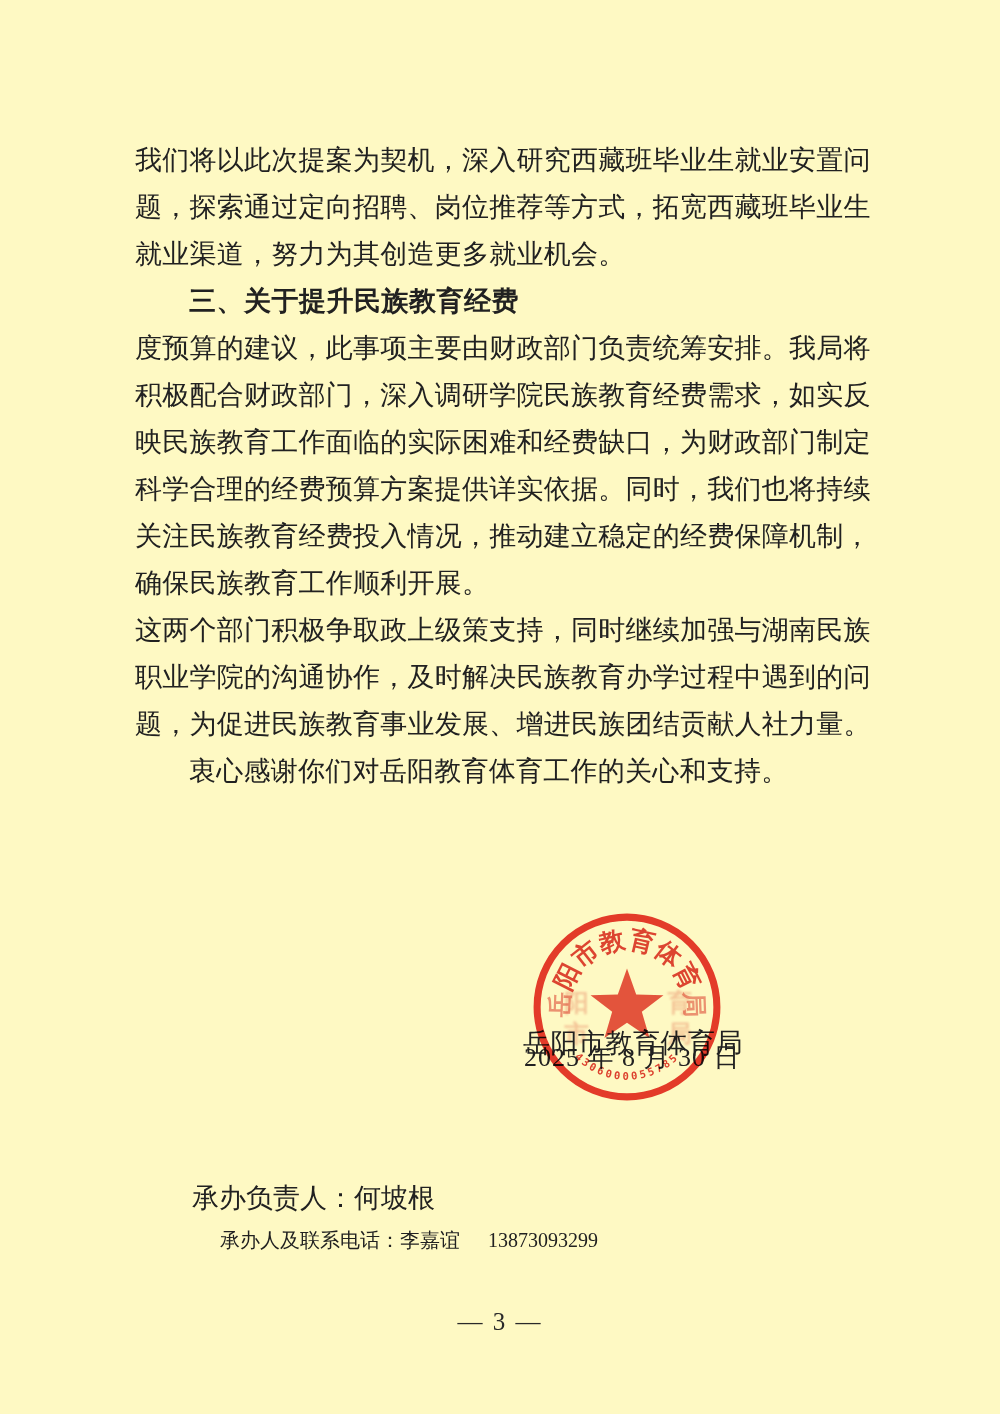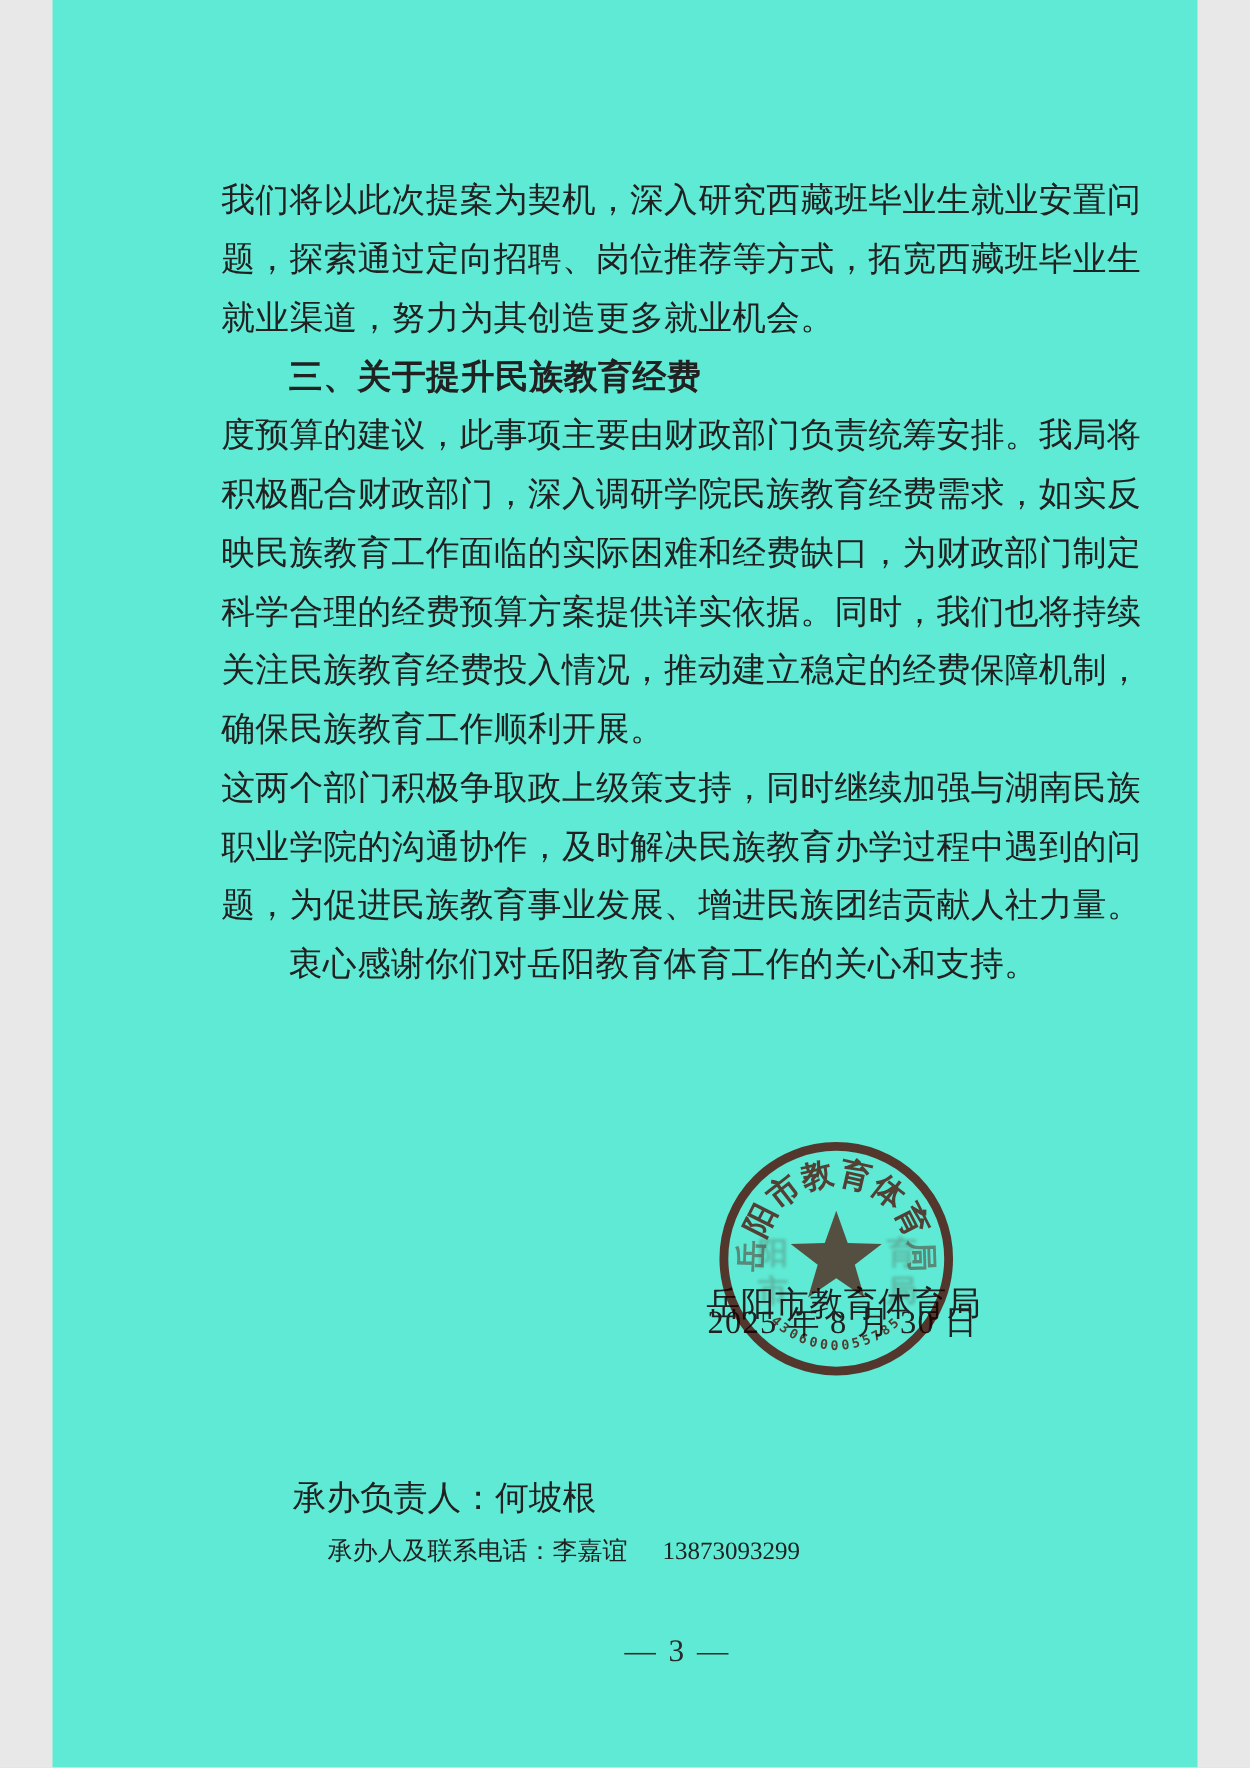--- a/index.html
+++ b/index.html
@@ -1,20 +1,20 @@
 <!DOCTYPE html>
 <html><head>
 <meta charset="utf-8">
 <style>
   html,body { margin:0; padding:0; background:#e8e8e8; }
   .page {
     position:relative;
-    width:916px; height:1414px;
+    width:1000px; height:1414px;
     margin:0 auto;
-    background:#5eead4;
+    background:#fef9c3;
     font-family:"Liberation Serif","DejaVu Serif",serif;
     color:#212121;
     overflow:hidden;
   }
   .body-text {
     position:absolute;
     left:135px; top:137px;
     width:742px;
     font-size:27px;
     letter-spacing:0.25px;

